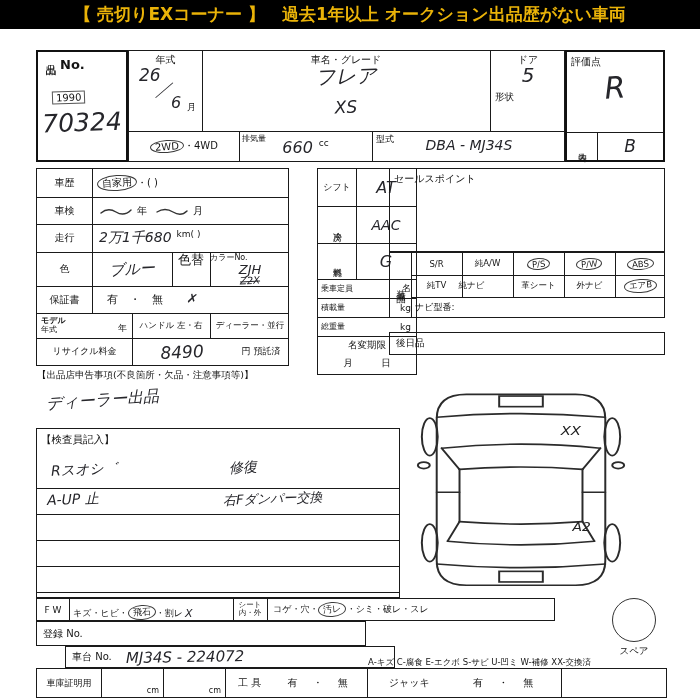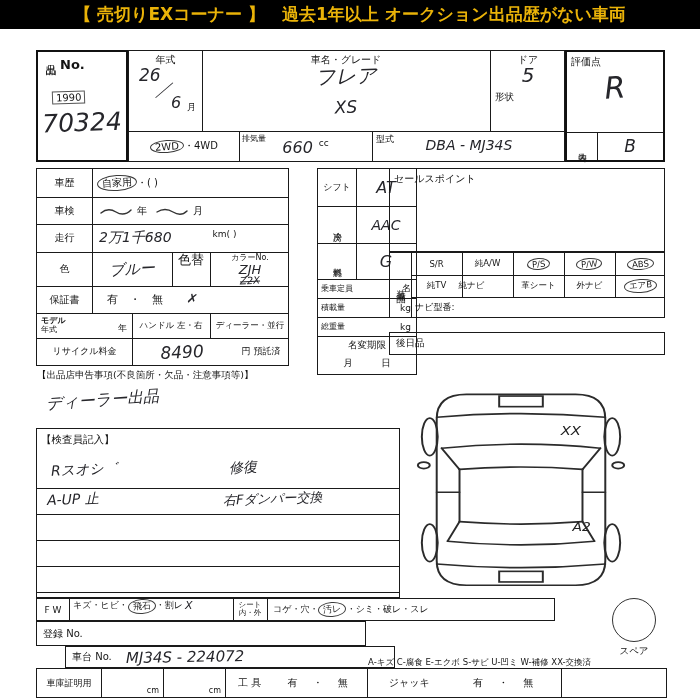--- a/index.html
+++ b/index.html
@@ -107,30 +107,30 @@
           <path d="M2,8 Q9,2 17,7 T32,5" fill="none" stroke="#333" stroke-width="1.4" stroke-linecap="round"></path>
         </svg>
       <span style="margin:0 8px 0 4px;">年</span>
       <svg width="34" height="12" viewBox="0 0 34 12">
           <path d="M2,7 Q10,2 18,7 T32,6" fill="none" stroke="#333" stroke-width="1.4" stroke-linecap="round"></path>
         </svg>
       <span style="margin-left:4px;">月</span>
     </div>
 
     <div class="abs cflex" style="left:0;top:55px;width:55px;height:28px;font-size:10px;">走行</div>
-    <div class="abs" style="left:62px;top:55px;height:28px;display:flex;align-items:center;gap:36px;">
+    <div class="abs" style="left:62px;top:55px;height:28px;display:flex;align-items:center;">
       <span class="hw" style="font-size:14px;">2万1千680</span>
       <span style="font-size:9px;margin-left:5px;margin-top:-8px;">km(      )</span>
     </div>
 
     <div class="abs cflex" style="left:0;top:83px;width:55px;height:34px;font-size:10px;">色</div>
     <div class="abs cflex hw" style="left:55px;top:83px;width:80px;height:34px;font-size:15px;transform:rotate(-3deg);">ブルー</div>
     <div class="abs cflex" style="left:135px;top:74px;width:38px;height:34px;font-size:13px;">色替</div>
     <div class="abs" style="left:173px;top:83px;width:80px;height:34px;">
-      <div style="font-size:8px;text-align:center;">カラーNo.</div>
+      <div style="font-size:8px;text-align:left;">カラーNo.</div>
       <div class="hw" style="font-size:13px;text-align:center;line-height:13px;">ZJH</div>
       <div class="hw" style="font-size:10px;text-align:center;line-height:10px;text-decoration:line-through;transform:rotate(-3deg);">Z2X</div>
     </div>
 
     <div class="abs cflex" style="left:0;top:117px;width:55px;height:27px;font-size:10px;">保証書</div>
     <div class="abs" style="left:70px;top:117px;height:27px;display:flex;align-items:center;font-size:11px;letter-spacing:4px;">有 ・ 無</div>
     <span class="abs hw" style="left:150px;top:122px;font-size:13px;transform:rotate(10deg);">✗</span>
 
     <div class="abs" style="left:0;top:144px;width:95px;height:25px;">
       <div style="position:absolute;left:4px;top:3px;">
@@ -275,21 +275,21 @@
   </svg>
 
   <div class="abs" style="left:612px;top:598px;width:44px;height:44px;border:1.5px solid #333;border-radius:50%;"></div>
   <div class="abs" style="left:612px;top:645px;width:44px;text-align:center;font-size:9.5px;">スペア</div>
 
   <div class="abs b1" style="left:36px;top:598px;width:519px;height:23px;">
     <div class="vline" style="left:32px;top:0;height:21px;"></div>
     <div class="vline" style="left:196px;top:0;height:21px;"></div>
     <div class="vline" style="left:230px;top:0;height:21px;"></div>
     <div class="abs cflex" style="left:0;top:0;width:32px;height:21px;font-size:9px;">F W</div>
-    <div class="abs" style="left:36px;top:0;height:21px;display:flex;align-items:flex-start;font-size:9px;">
+    <div class="abs" style="left:36px;top:0;height:21px;display:flex;align-items:flex-end;font-size:9px;">
       <span>キズ・ヒビ・</span>
         <span class="hcirc">飛石</span>
         <span>・割レ</span>
         <span class="hw" style="font-size:11px;margin-left:2px;">X</span>
     </div>
     <div class="abs" style="left:196px;top:2px;width:34px;text-align:center;">
       <div style="font-size:7.5px;line-height:8px;">シート</div>
       <div style="font-size:7.5px;line-height:8px;">内・外</div>
     </div>
     <div class="abs" style="left:236px;top:0;height:21px;display:flex;align-items:center;font-size:9px;">

